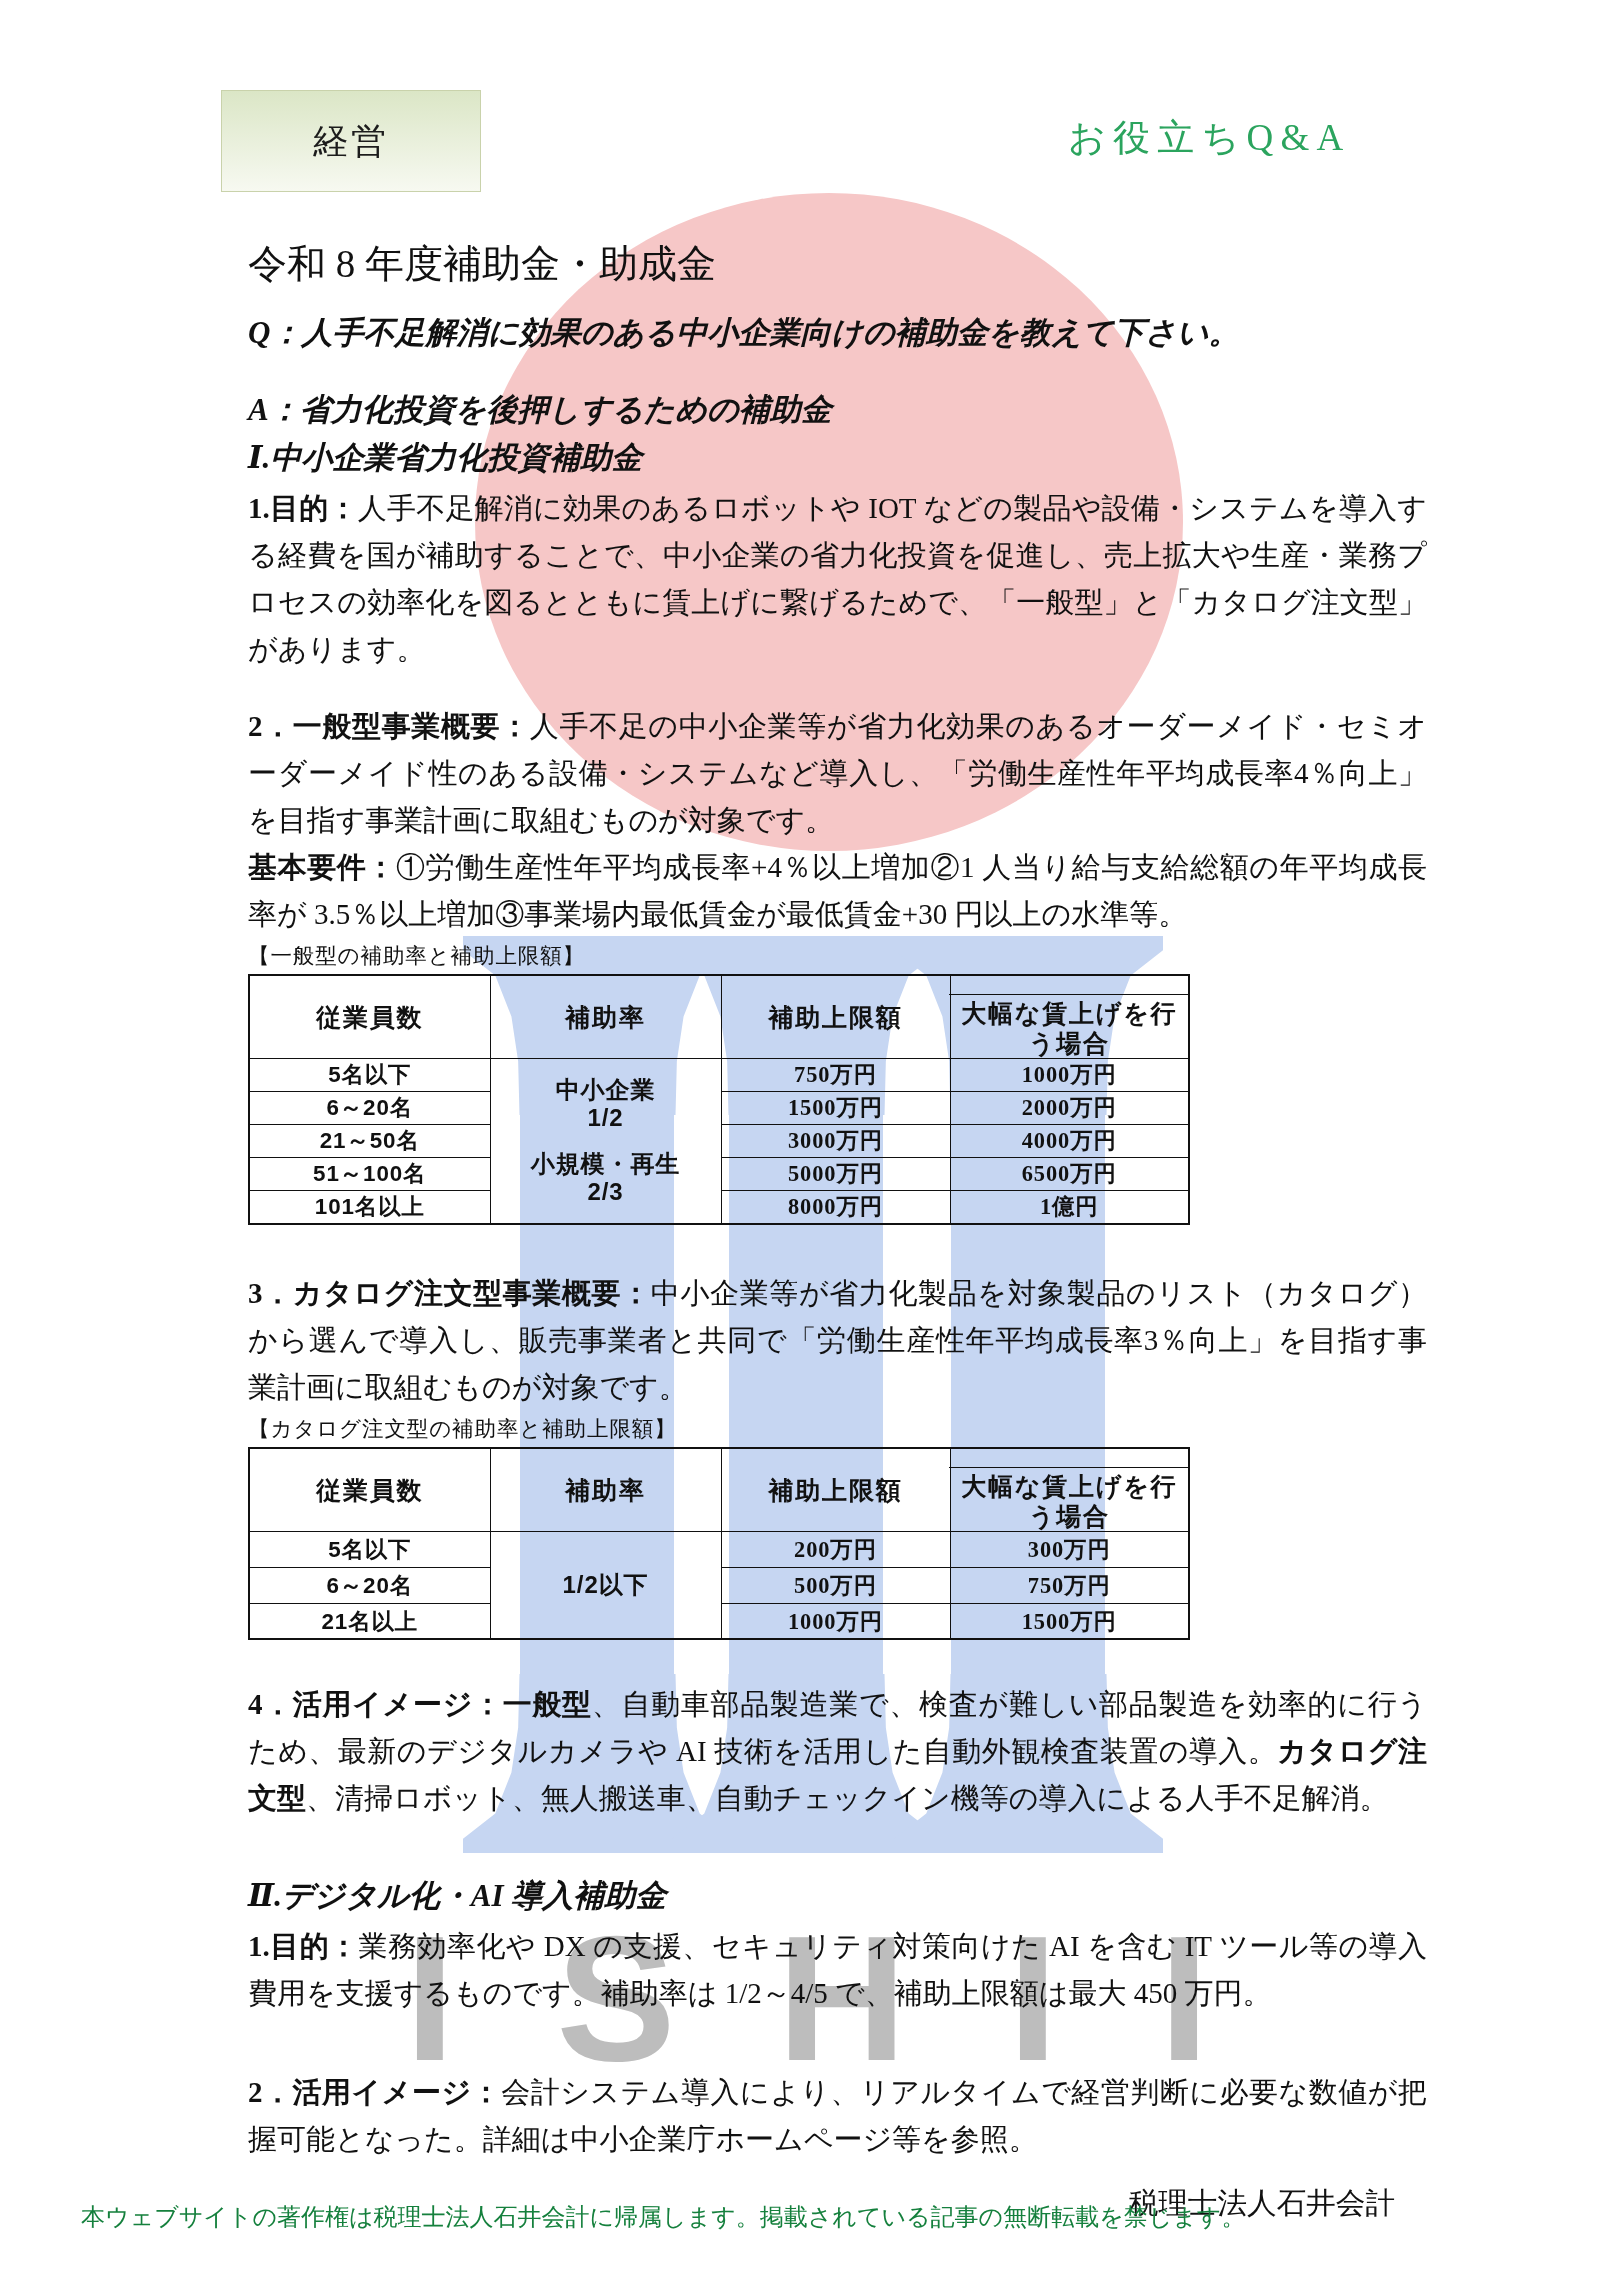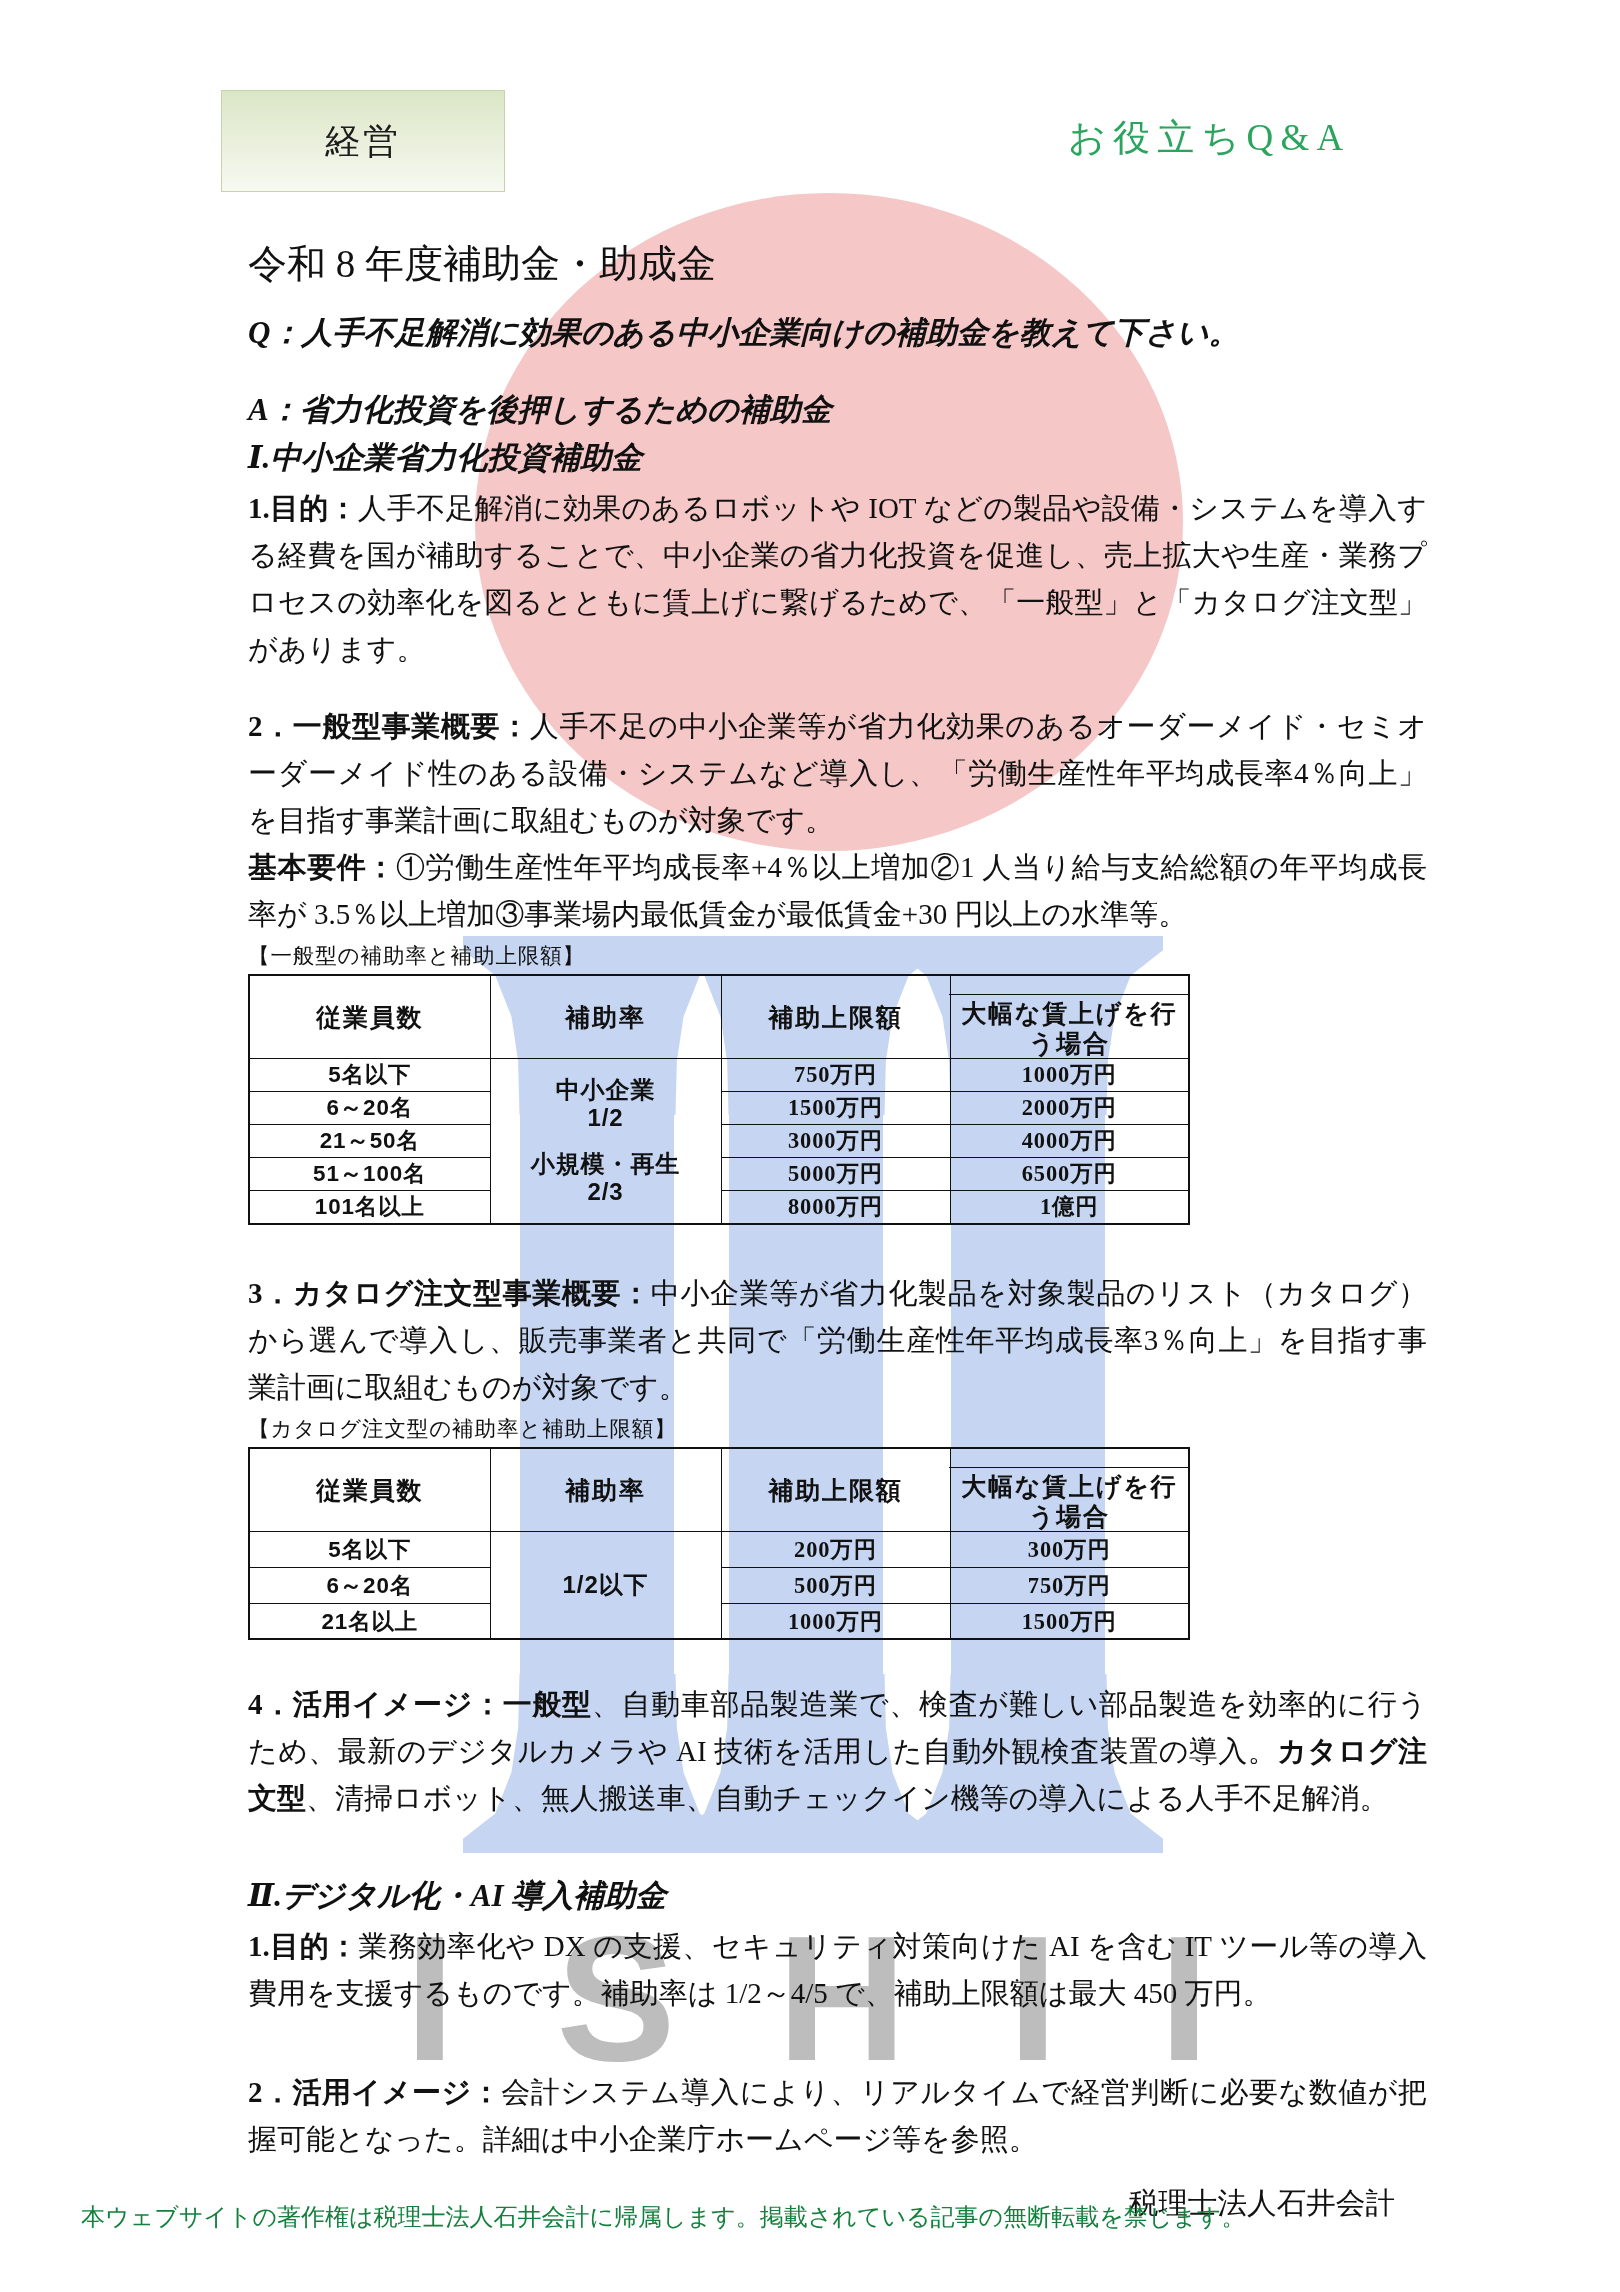--- a/index.html
+++ b/index.html
@@ -24,21 +24,21 @@
   .p1{left:463px;} .p2{left:672px;} .p3{left:894px;}
   .wm-letters{
     position:absolute;left:405px;top:1918px;width:804px;height:161px;
     display:flex;justify-content:space-between;align-items:flex-start;
     font-family:"Liberation Sans","DejaVu Sans",sans-serif;font-weight:bold;
     font-size:179px;line-height:161px;color:var(--gray,#bdbdbd);letter-spacing:0;
   }
   
   .content{position:absolute;inset:0;z-index:1;}
   .badge{
-    position:absolute;left:221px;top:90px;width:284px;height:102px;
+    position:absolute;left:221px;top:90px;width:260px;height:102px;
     display:flex;align-items:center;justify-content:center;
     background:linear-gradient(180deg,var(--badge-top,#dbe6c6),var(--badge-bottom,#f7f9f1));
     border:1.8px solid var(--badge-border,#c9d2ab);
     font-size:35px;letter-spacing:2.7px;color:#1c1c1c;box-sizing:border-box;
   }
   .qa-label{
     position:absolute;left:1068px;top:113px;
     color:var(--green,#2ba45e);font-size:37px;letter-spacing:7.2px;white-space:nowrap;
   }
   .main{position:absolute;left:248px;top:240px;width:1179px;}

